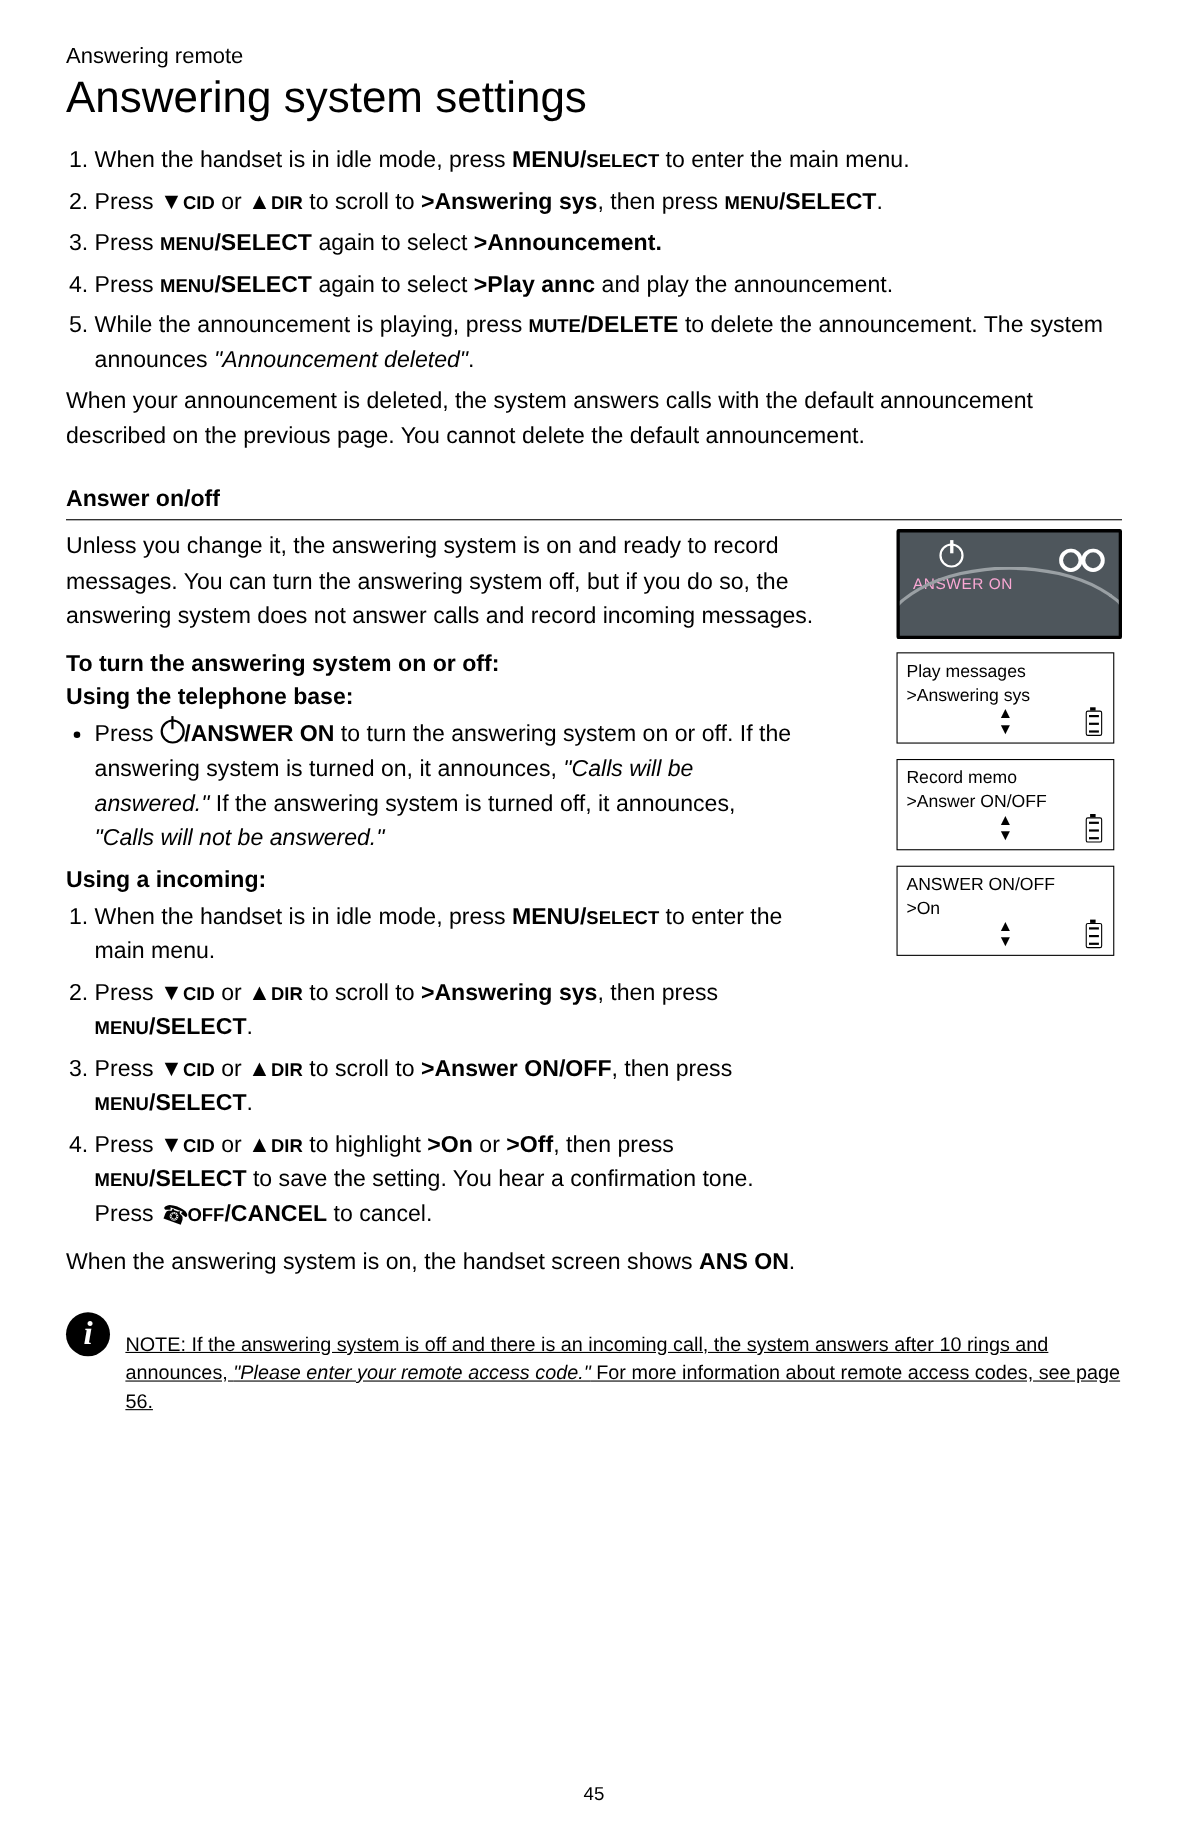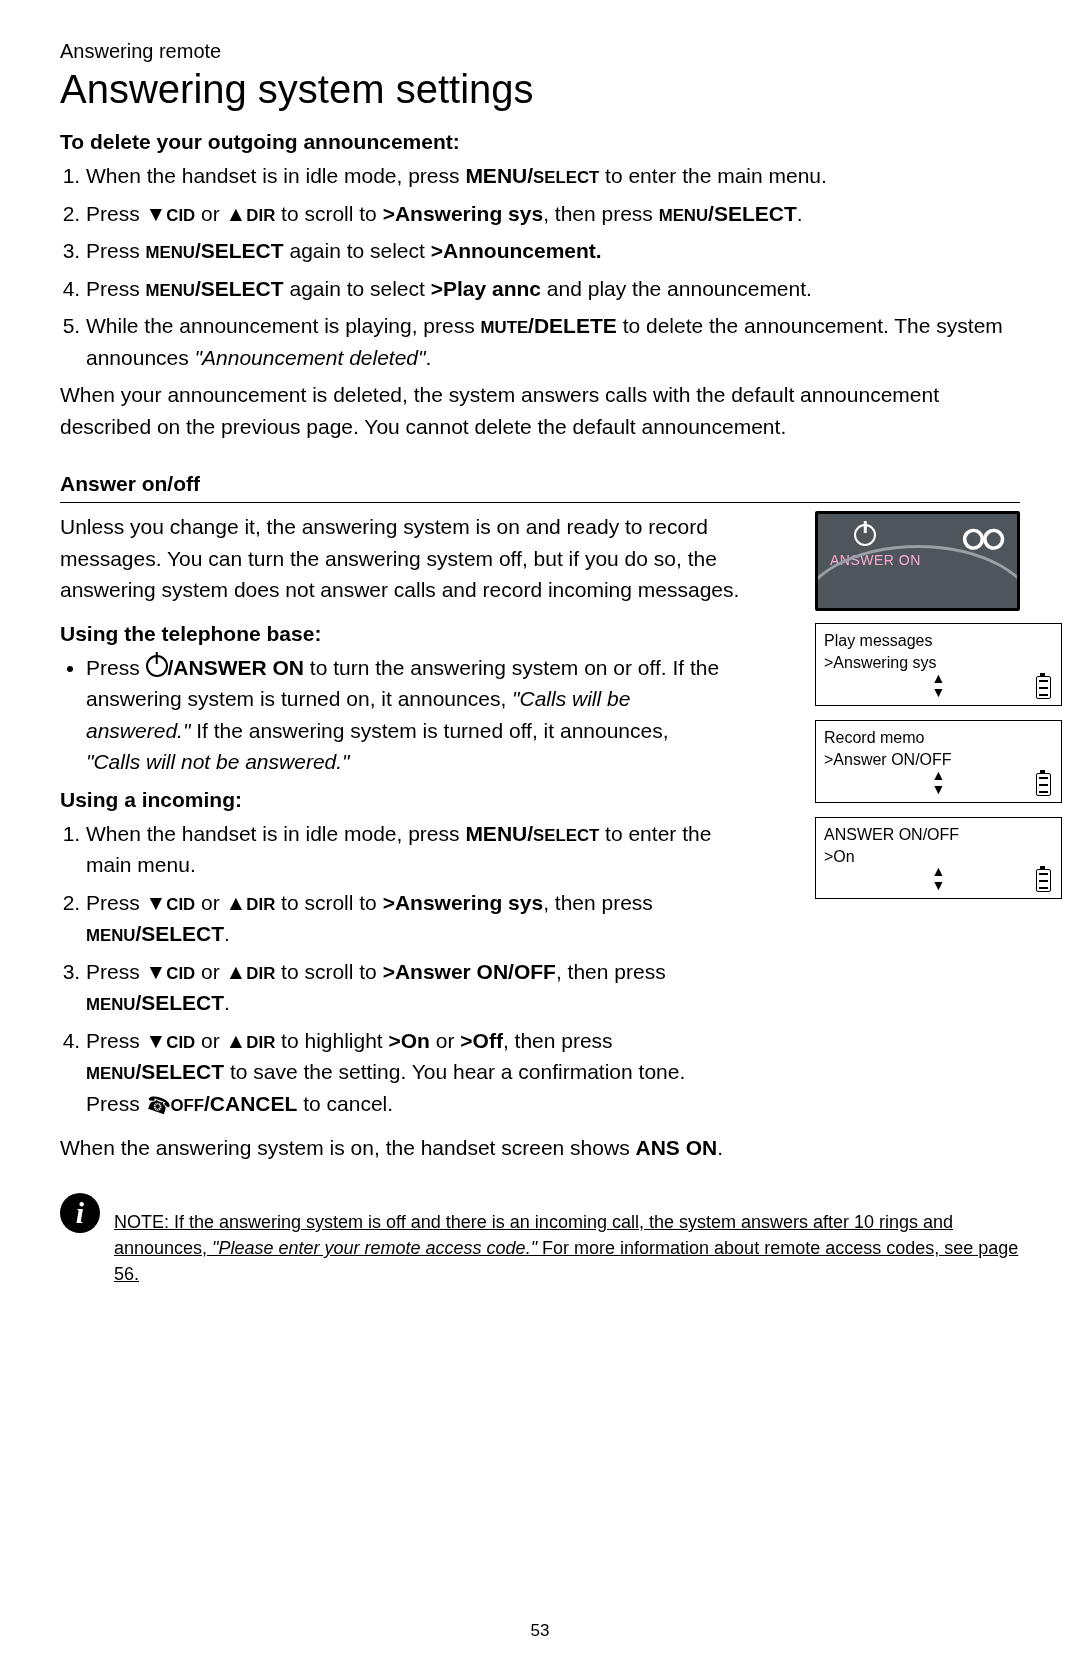--- a/index.html
+++ b/index.html
@@ -110,21 +110,21 @@
     bottom: -70px;
     left: 50%;
     transform: translateX(-50%);
     width: 230px;
     height: 130px;
     border: 3px solid #9aa0a4;
     border-radius: 50%;
     border-bottom: none;
   }
   .lcd {
-    width: 247px;
+    width: 198px;
     border: 1.5px solid #000;
     box-sizing: border-box;
     padding: 6px 24px 30px 8px;
     font-family: Arial, sans-serif;
     font-size: 16px;
     margin-bottom: 14px;
     position: relative;
   }
   .lcd-line { line-height: 1.4; }
   .lcd-arrows {
@@ -231,21 +231,20 @@
     vertical-align: -1px;
   }
 </style>
 </head>
 <body>
 
 <div class="page">
   <div class="header-small">Answering remote</div>
   <h1 class="title">Answering system settings</h1>
 
-  <div class="section-heading">To delete your outgoing announcement:</div>
   <ol>
     <li>
       <span>When the handset is in idle mode, press </span><span class="bold">MENU/</span><span class="smbold">SELECT</span><span> to enter the main menu.</span>
     </li>
     <li>
       <span>Press </span><span>▼</span><span class="smbold">CID</span><span> or </span><span>▲</span><span class="smbold">DIR</span><span> to scroll to </span><span class="bold">&gt;Answering sys</span><span>, then press </span><span class="smbold">MENU</span><span class="bold">/SELECT</span><span>.</span>
     </li>
     <li>
       <span>Press </span><span class="smbold">MENU</span><span class="bold">/SELECT</span><span> again to select </span><span class="bold">&gt;Announcement.</span>
     </li>
@@ -305,20 +304,21 @@
             <span></span>
             <span></span>
           </div>
         </div>
     </div>
   </div>
 
   <p class="body" style="margin-bottom:16px;">Unless you change it, the answering system is on and ready to record messages. You can turn the answering system off, but if you do so, the answering system does not answer calls and record incoming messages.</p>
 
   <div class="constrain">
+    <div class="section-heading">To turn the answering system on or off:</div>
     <div class="section-heading">Using the telephone base:</div>
     <ul>
       <li>
         <span>Press </span><span class="bold"><span class="power-icon"></span></span><span class="bold">/ANSWER ON</span><span> to turn the answering system on or off. If the answering system is turned on, it announces, </span><span class="italic">"Calls will be answered."</span><span> If the answering system is turned off, it announces, </span><span class="italic">"Calls will not be answered."</span>
       </li>
     </ul>
 
     <div class="section-heading" style="margin-top:10px;">Using a incoming:</div>
     <ol>
       <li>
@@ -342,14 +342,14 @@
     <span>When the answering system is on, the handset screen shows </span><span class="bold">ANS ON</span><span>.</span>
   </p>
 
   <div class="note-row">
     <div class="info-icon">i</div>
     <div class="note-text">
       <span class="note-label">NOTE:</span><span> If the answering system is off and there is an incoming call, the system answers after 10 rings and announces, </span><span class="italic">"Please enter your remote access code."</span><span> For more information about remote access codes, see page 56.</span>
     </div>
   </div>
 
-  <div class="pagenum">53</div>
+  <div class="pagenum">45</div>
 </div>
 
 </body></html>

